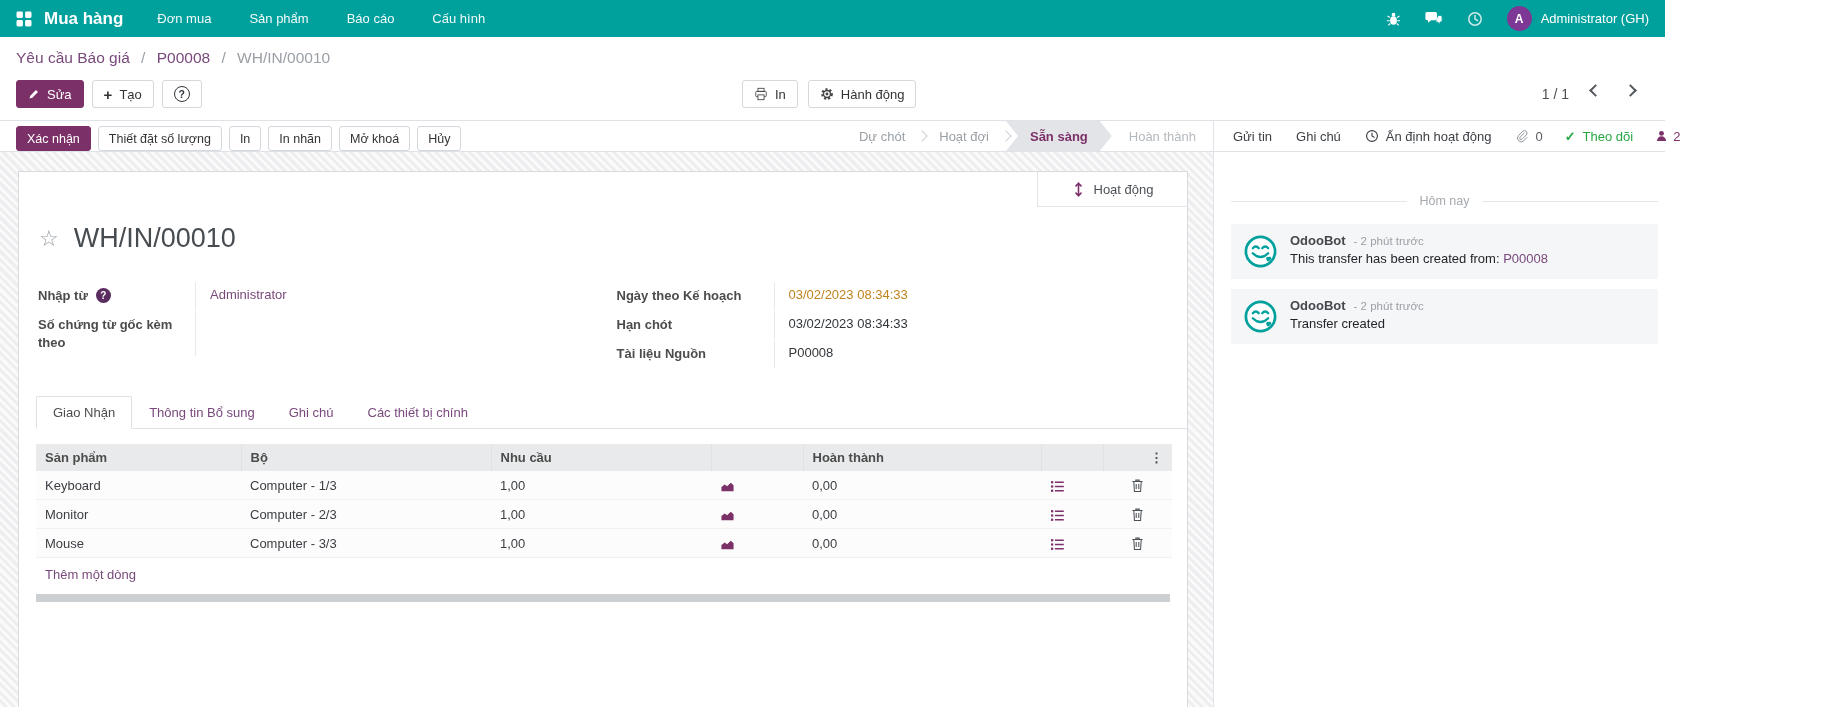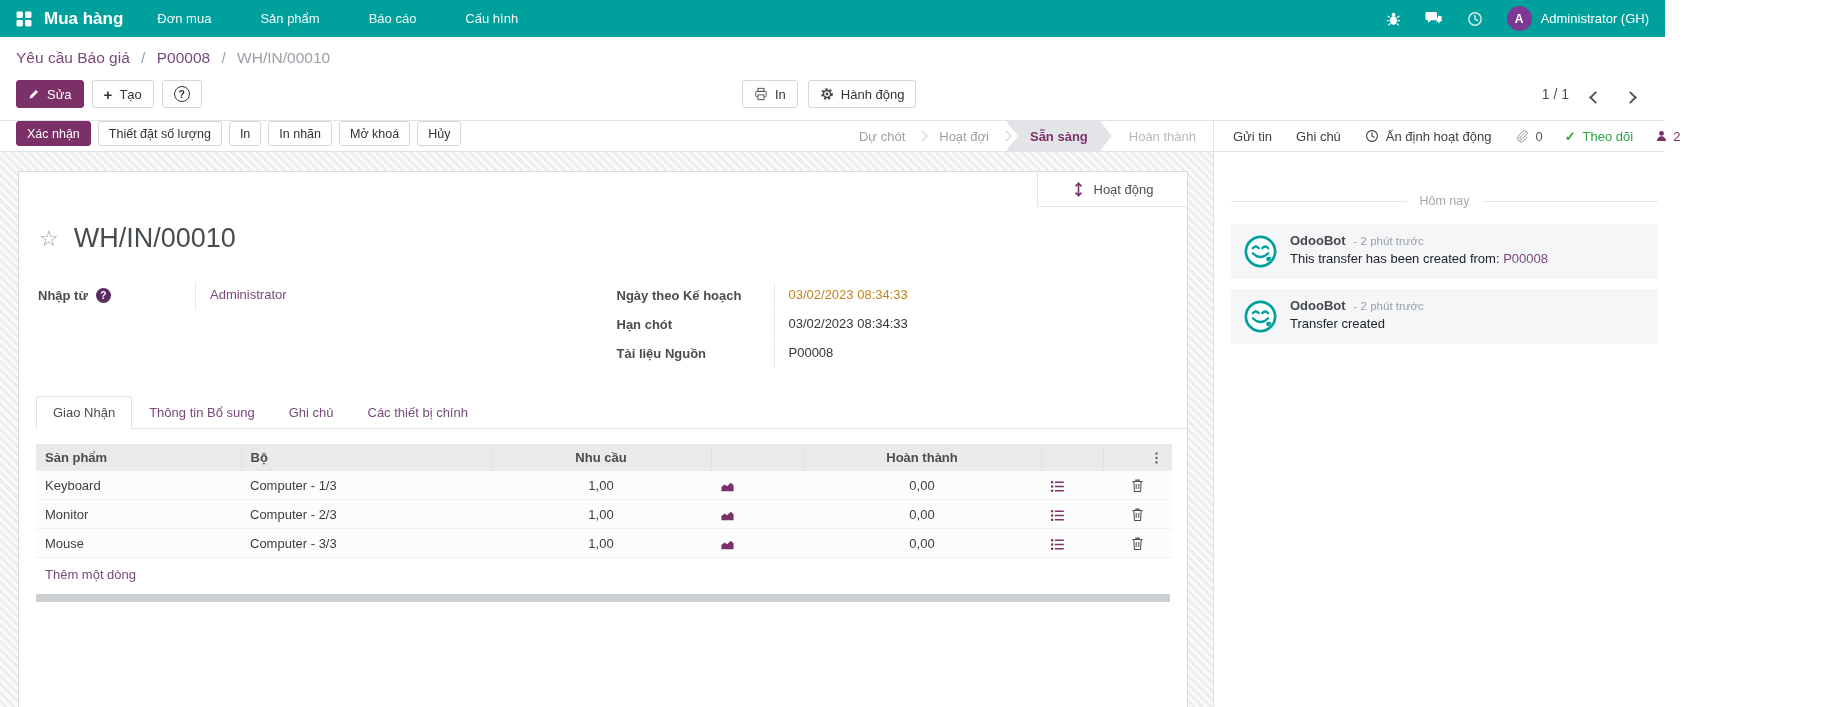--- a/index.html
+++ b/index.html
@@ -4,50 +4,50 @@
 <style>
   *{box-sizing:border-box;margin:0;padding:0}
   html,body{width:1847px;height:707px;overflow:hidden}
   body{font-family:"Liberation Sans",sans-serif;font-size:13px;color:#3b3e42;background:#fff}
   .app{width:1665px;height:707px;display:flex;flex-direction:column}
 
   
   .navbar{height:37px;flex:0 0 37px;background:var(--navbar_bg);display:flex;align-items:center;padding:0 16px;color:#fff}
   .nav-apps{display:flex;align-items:center;cursor:pointer;margin-right:12px}
   .nav-brand{font-size:17px;font-weight:700;margin-right:34px;cursor:pointer}
-  .nav-menu{display:flex;gap:49px;font-size:13px}
+  .nav-menu{display:flex;gap:38px;font-size:13px}
   .nav-menu span{cursor:pointer;opacity:.95}
   .nav-right{margin-left:auto;display:flex;align-items:center;gap:24px}
   .nav-ico{display:flex;align-items:center;cursor:pointer}
   .nav-user{display:flex;align-items:center;gap:9px;cursor:pointer}
   .avatar{width:25px;height:25px;border-radius:50%;background:var(--avatar_bg);color:#fff;display:flex;align-items:center;justify-content:center;font-size:12px;font-weight:700}
   .nav-user-name{font-size:13px}
 
   
   .control-panel{background:#fff;padding:12px 16px 12px 16px}
   .breadcrumb{font-size:15.5px;margin-bottom:13px}
   .breadcrumb a{color:var(--link);text-decoration:none;cursor:pointer}
   .breadcrumb .sep{color:#9aa0a6;margin:0 7px}
   .breadcrumb .current{color:#9aa0a6}
   .cp-buttons{display:flex;align-items:center;position:relative;height:28px}
   .btn{display:inline-flex;align-items:center;gap:7px;height:28px;padding:0 11px;font-size:13px;background:#fff;border:1px solid #d5d8db;border-radius:3px;color:#333;cursor:pointer;white-space:nowrap}
   .btn.primary{background:var(--primary);border-color:var(--primary);color:#fff}
   .cp-left{display:flex;gap:8px}
   .cp-center{position:absolute;left:726px;display:flex;gap:10px}
-  .pager{margin-left:auto;display:flex;align-items:flex-end;gap:22px;padding-right:14px;color:#4a4e52;font-size:14px}
+  .pager{margin-left:auto;display:flex;align-items:flex-start;gap:22px;padding-right:14px;color:#4a4e52;font-size:14px}
   .chev{width:9px;height:9px;border-top:2px solid #55595d;border-right:2px solid #55595d;display:inline-block;cursor:pointer}
   .chev.left{transform:rotate(-135deg)}
   .chev.right{transform:rotate(45deg)}
   .qmark{width:16px;height:16px;border:1.5px solid #2f3338;border-radius:50%;display:inline-flex;align-items:center;justify-content:center;font-size:10.5px;font-weight:700;color:#2f3338}
   .plus{font-size:15px;font-weight:700;line-height:1}
 
   
   .main{flex:1;display:flex;min-height:0}
   .form-area{width:1213px;flex:0 0 1213px;display:flex;flex-direction:column;min-height:0}
-  .statusbar{height:32px;flex:0 0 32px;border-top:1px solid #dfe2e6;border-bottom:1px solid #dfe2e6;background:#fff;display:flex;align-items:flex-start;padding:0 0 0 16px}
+  .statusbar{height:32px;flex:0 0 32px;border-top:1px solid #dfe2e6;border-bottom:1px solid #dfe2e6;background:#fff;display:flex;align-items:flex-end;padding:0 0 0 16px}
   .sb-buttons{display:flex;gap:7px}
   .btn.sm{height:25px;padding:0 10px;font-size:12.5px}
   .steps{margin-left:auto;display:flex;align-items:stretch;height:100%}
   .step{display:flex;align-items:center;padding:0 17px;color:#9aa0a6;font-size:13px;cursor:pointer;position:relative}
   .step .sepchev{position:absolute;right:-4px;width:8px;height:8px;border-top:1px solid #cdd1d5;border-right:1px solid #cdd1d5;transform:rotate(45deg)}
   .step.active{background:#e2e4e7;color:var(--primary);font-weight:700;padding:0 24px;clip-path:polygon(0 0,calc(100% - 12px) 0,100% 50%,calc(100% - 12px) 100%,0 100%,12px 50%)}
   .step.done-state{color:#b4b9be}
 
   
   .content{flex:1;min-height:0;background:repeating-linear-gradient(45deg,#fafafa 0 3px,#eeeef0 3px 6px);padding:19px 25px 0 18px}
@@ -67,21 +67,21 @@
   .fvalue.date-warn{color:var(--date_highlight)}
   .help-badge{width:15px;height:15px;flex:0 0 15px;border-radius:50%;background:#5b2c5f;color:#fff;font-size:10px;font-weight:700;display:inline-flex;align-items:center;justify-content:center;margin-top:1px;cursor:pointer}
 
   .tabs{display:flex;margin:27px 0 0 17px;border-bottom:1px solid #dee2e6;padding-right:17px}
   .tab{padding:8px 16px;font-size:13px;color:var(--link);cursor:pointer;border:1px solid transparent;margin-bottom:-1px}
   .tab.active{color:#4c4c4c;background:#fff;border-color:#dee2e6 #dee2e6 #fff #dee2e6;border-radius:2px 2px 0 0}
 
   table.olist{border-collapse:collapse;margin:15px 17px 0 17px;width:calc(100% - 34px);font-size:13px;table-layout:fixed}
   .olist th{background:#e9eaeb;color:#4c4c4c;font-weight:700;text-align:left;padding:6px 9px;border-right:1px solid #e0e1e3}
   .olist th:last-child{border-right:none}
-  .olist th.num,.olist td.num{text-align:center}
+  .olist th.num,.olist td.num{text-align:left}
   .olist th.icon-col,.olist td.icon-col{text-align:left}
   .olist td{padding:6px 9px;background:#fcfcfd;border-bottom:1px solid #f0f1f2}
   .olist td .cellico{cursor:pointer;display:inline-flex;vertical-align:middle}
   .dots{color:#4c5156;font-size:13px;text-align:right;display:block;cursor:pointer}
   .add-line{margin:9px 0 0 26px;display:inline-block;color:var(--link);cursor:pointer}
   .hscroll{height:8px;background:#cdd0d2;margin:12px 17px 0 17px;cursor:pointer}
 
   
   .chatter{flex:1;border-left:1px solid #dfe2e6;background:#fff;display:flex;flex-direction:column;min-width:0}
   .chatter-toolbar{height:32px;flex:0 0 32px;border-top:1px solid #dfe2e6;border-bottom:1px solid #dfe2e6;display:flex;align-items:center;gap:24px;padding:0 19px;font-size:13px;color:#3c4045}
@@ -262,20 +262,26 @@
 
           <div class="fields">
             <div class="fgroup">
               <div class="frow">
                 <span class="flabel">
                   <span>Nhập từ</span>
                   <span class="help-badge">?</span>
                 </span>
                 <span class="fvalue"><a>Administrator</a></span>
               </div>
+              <div class="frow">
+                <span class="flabel">
+                  <span>Số chứng từ gốc kèm theo</span>
+                </span>
+                <span class="fvalue"></span>
+              </div>
             </div>
             <div class="fgroup">
               <div class="frow">
                 <span class="flabel">
                     <span>Ngày theo Kế hoạch</span>
                   </span>
                 <span class="fvalue date-warn">03/02/2023 08:34:33</span>
               </div>
               <div class="frow">
                 <span class="flabel">

